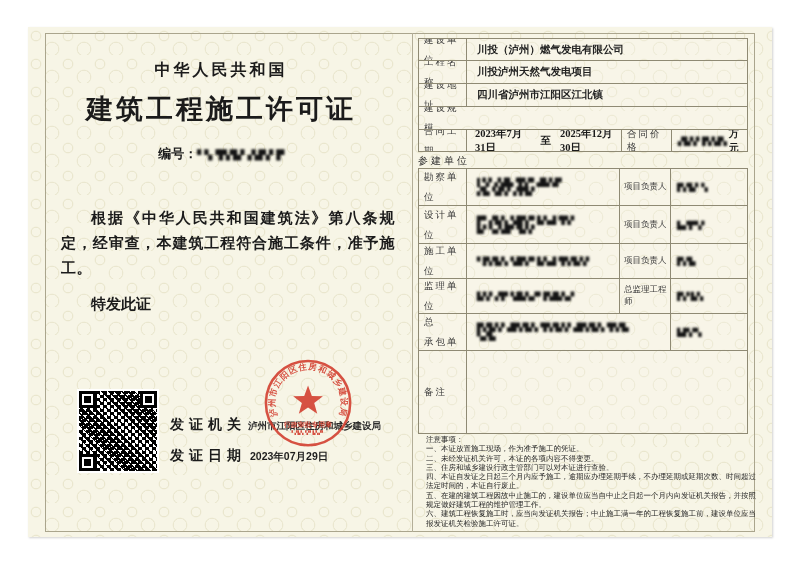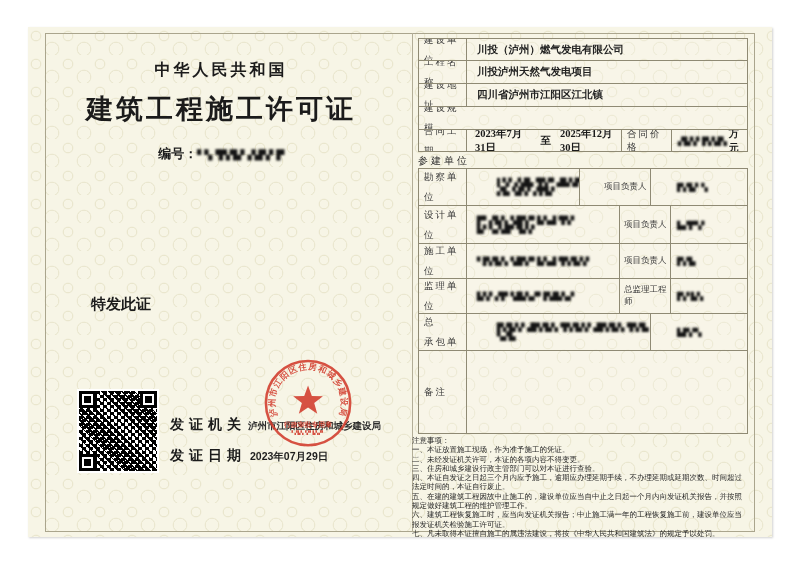--- a/index.html
+++ b/index.html
@@ -62,47 +62,48 @@
   .tbl1{top:11px;} .tbl2{top:141px;}
   .row{display:flex;border-bottom:1px solid #8f8a74;box-sizing:border-box;align-items:stretch;}
   .row:last-child{border-bottom:none;}
   .cell{border-right:1px solid #8f8a74;box-sizing:border-box;display:flex;align-items:center;overflow:hidden;}
   .cell:last-child{border-right:none;}
   .lbl{width:48px;flex:none;font-size:9.5px;letter-spacing:2px;color:#3a3a3a;padding-left:5px;white-space:pre-line;line-height:20px;}
   .val{flex:1;font-size:10.5px;font-weight:600;color:#222;padding-left:10px;}
   .role{width:51px;flex:none;font-size:8.5px;color:#3a3a3a;padding-left:4px;letter-spacing:0;}
   .person{width:76px;flex:none;padding-left:6px;}
   .h22{height:22px;} .h23{height:23px;} .h21{height:21px;}
-  .h37{height:37px;gap:20px;} .h38{height:38px;} .h35{height:35px;} .h82{height:82px;}
+  .h37{height:37px;} .h38{height:38px;} .h35{height:35px;} .h82{height:82px;}
   .dates{flex:none;width:155px;font-size:10.5px;font-weight:600;padding-left:8px;gap:9px;}
   .plbl{width:50px;flex:none;font-size:9.5px;letter-spacing:2px;color:#3a3a3a;padding-left:5px;}
   .price{width:75px;flex:none;padding-left:6px;font-size:10px;font-weight:600;}
   .unitcell{white-space:pre-line;line-height:12px;}
   .sec-head{position:absolute;left:6px;top:127px;width:330px;text-align:left;font-size:10px;font-weight:normal;letter-spacing:3px;color:#2c2c2c;}
 
-  .notes{position:absolute;left:0;top:409px;width:332px;font-size:7.5px;line-height:9.3px;color:#262626;font-family:Liberation Serif, serif;}
+  .notes{position:absolute;left:14px;top:409px;width:332px;font-size:7.5px;line-height:9.3px;color:#262626;font-family:Liberation Mono, monospace;}
   .notes div{margin:0;}
 
   
   .rd{filter:blur(1.1px);color:#141414;font-size:8.5px;letter-spacing:-.5px;display:inline-block;transform:scaleY(.92);line-height:10px;}
   .rd-big{font-size:10px;}
 </style>
 </head>
 <body>
 
 <div class="page">
   <div class="inner-border"></div>
   <div class="fold-line"></div>
 
   <div class="cert">
     <div class="c-center t1">中华人民共和国</div>
     <div class="c-center t2">建筑工程施工许可证</div>
     <div class="c-center num-line">
       <span>编号：</span><span class="rd rd-big">▘▚▝▛▞▙▘▞▟▚▘▛</span>
     </div>
+    <div class="body-text">根据《中华人民共和国建筑法》第八条规定，经审查，本建筑工程符合施工条件，准予施工。</div>
     <div class="grant">特发此证</div>
 
     <div class="qr">
       <div class="noise"></div>
       <div class="finder f-tl"></div>
       <div class="finder f-tr"></div>
       <div class="finder f-bl"></div>
     </div>
 
     <div class="issue-row ir1">
@@ -207,16 +208,15 @@
     </div>
 
     <div class="notes">
       <div>注意事项：</div>
       <div>一、本证放置施工现场，作为准予施工的凭证。</div>
       <div>二、未经发证机关许可，本证的各项内容不得变更。</div>
       <div>三、住房和城乡建设行政主管部门可以对本证进行查验。</div>
       <div>四、本证自发证之日起三个月内应予施工，逾期应办理延期手续，不办理延期或延期次数、时间超过法定时间的，本证自行废止。</div>
       <div>五、在建的建筑工程因故中止施工的，建设单位应当自中止之日起一个月内向发证机关报告，并按照规定做好建筑工程的维护管理工作。</div>
       <div>六、建筑工程恢复施工时，应当向发证机关报告；中止施工满一年的工程恢复施工前，建设单位应当报发证机关检验施工许可证。</div>
-      <div>七、凡未取得本证擅自施工的属违法建设，将按《中华人民共和国建筑法》的规定予以处罚。</div>
     </div>
   </div>
 </div>
 
 </body></html>

